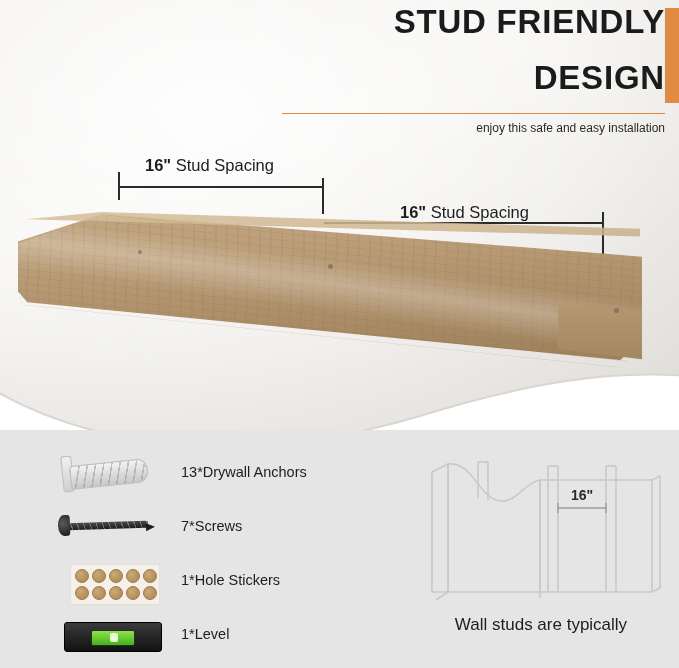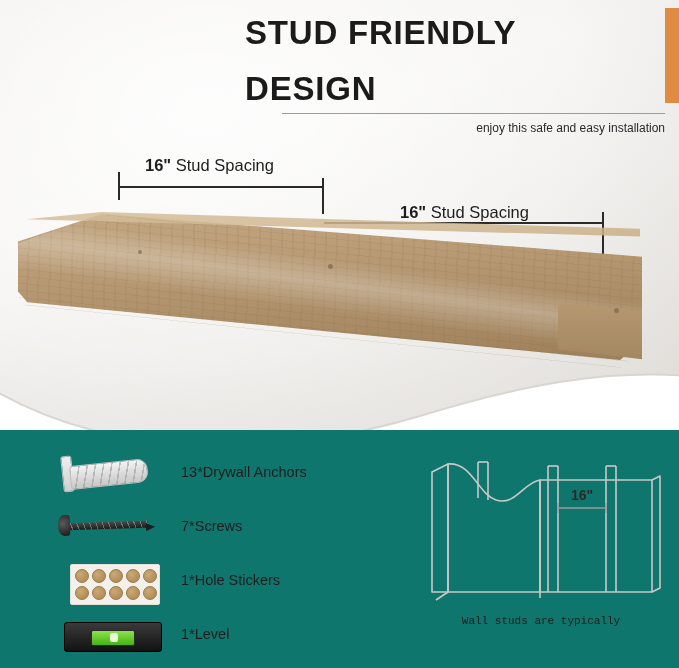--- a/index.html
+++ b/index.html
@@ -35,22 +35,23 @@
     position: absolute;
     left: 0; top: 0; right: 0; bottom: 0;
     background: radial-gradient(ellipse at 30% 25%, rgba(255,255,255,0.85) 0%, rgba(255,255,255,0.1) 55%, rgba(190,186,180,0.28) 100%);
     pointer-events: none;
   }
 
   
   .headline-wrap {
     position: absolute;
     right: 14px;
-    top: 12px;
+    top: 1px;
     width: 420px;
+    text-align: right;
   }
   .headline {
     font-size: 33px;
     font-weight: bold;
     color: #1b1b1b;
     letter-spacing: 0.8px;
     line-height: 1.25;
     margin: 0;
   }
   .headline .line2 {
@@ -168,21 +169,21 @@
     height: 130px;
   }
 
   
   .lower {
     position: absolute;
     left: 0;
     top: 430px;
     width: 679px;
     height: 238px;
-    background: #0f766e;
+    background: #e5e5e5;
   }
   .parts-list {
     position: absolute;
     left: 28px;
     top: 18px;
     width: 370px;
   }
   .part-row {
     position: relative;
     height: 54px;
@@ -329,24 +330,23 @@
     top: 12px;
     width: 244px;
     height: 166px;
   }
   .stud-caption {
     position: absolute;
     left: 416px;
     top: 184px;
     width: 250px;
     text-align: center;
-    font-size: 11px;
+    font-size: 17px;
     color: #1d1d1d;
     line-height: 1.35;
-    font-family: Liberation Mono, monospace;
   }
 </style>
 </head>
 <body>
 
 <div class="page">
 
   <div class="hero">
     <div class="hero-vignette"></div>
 

